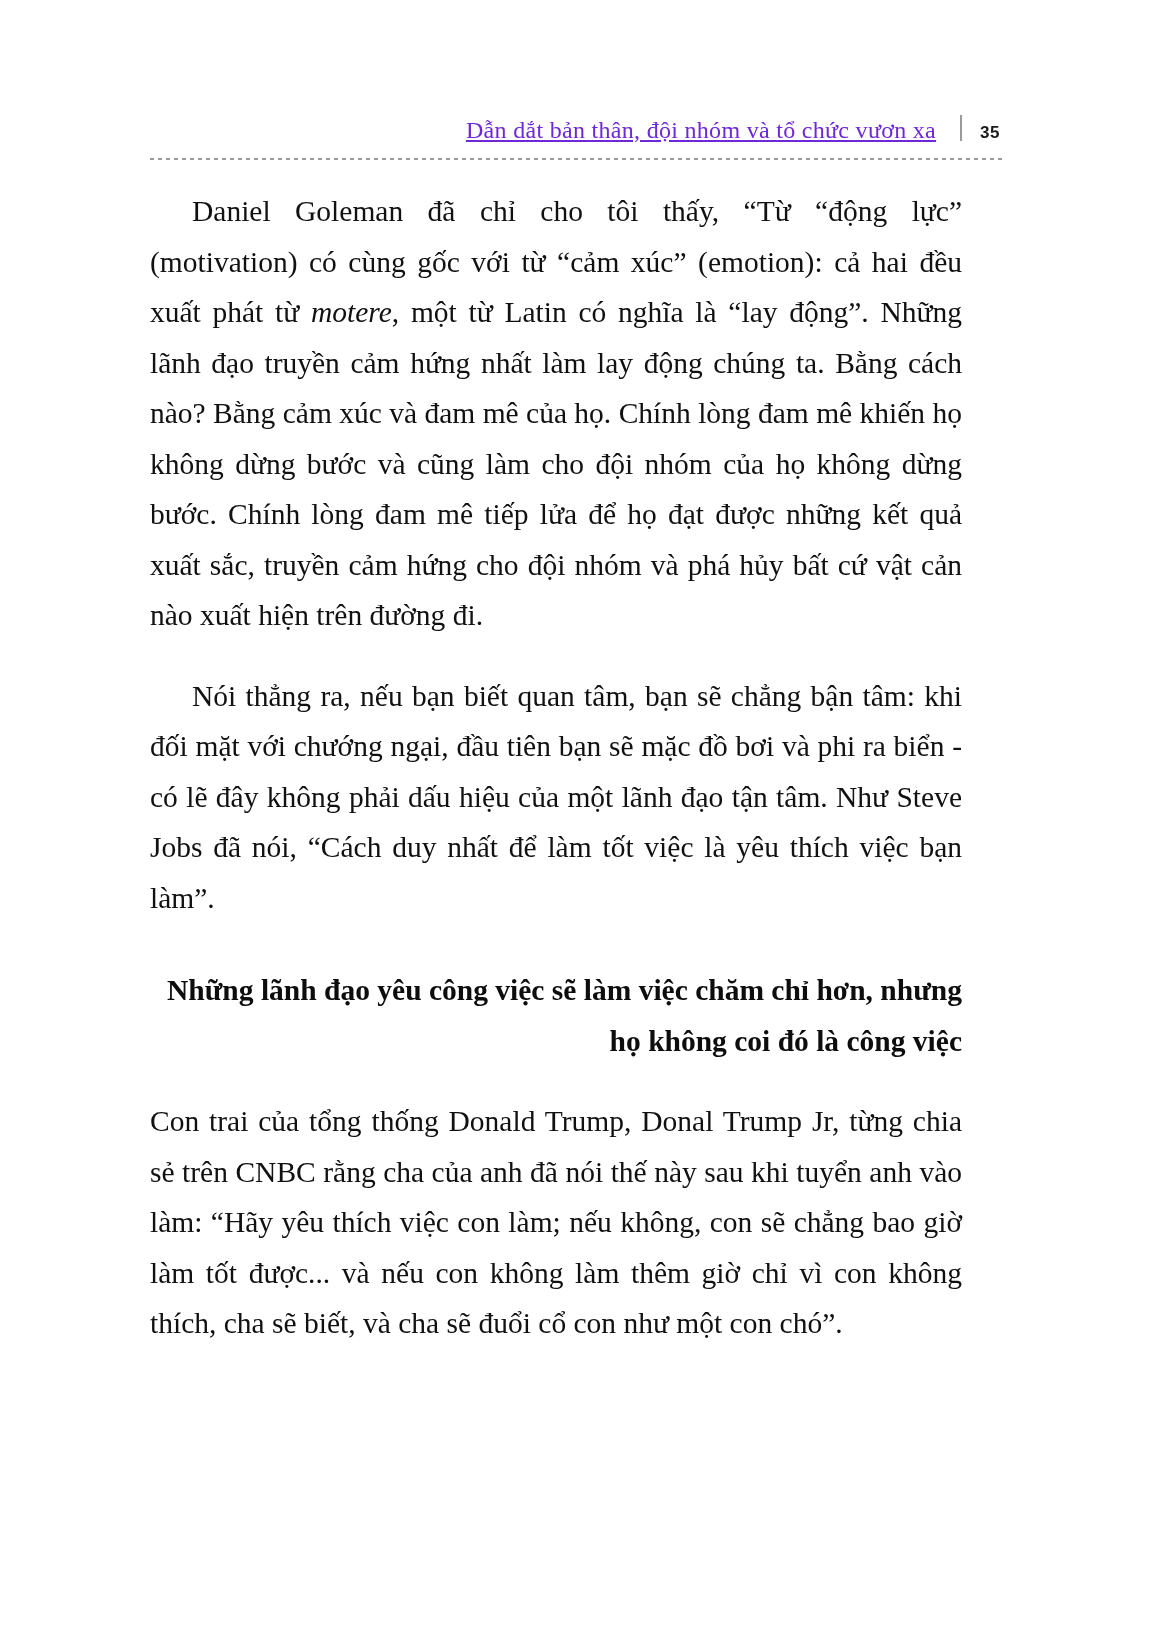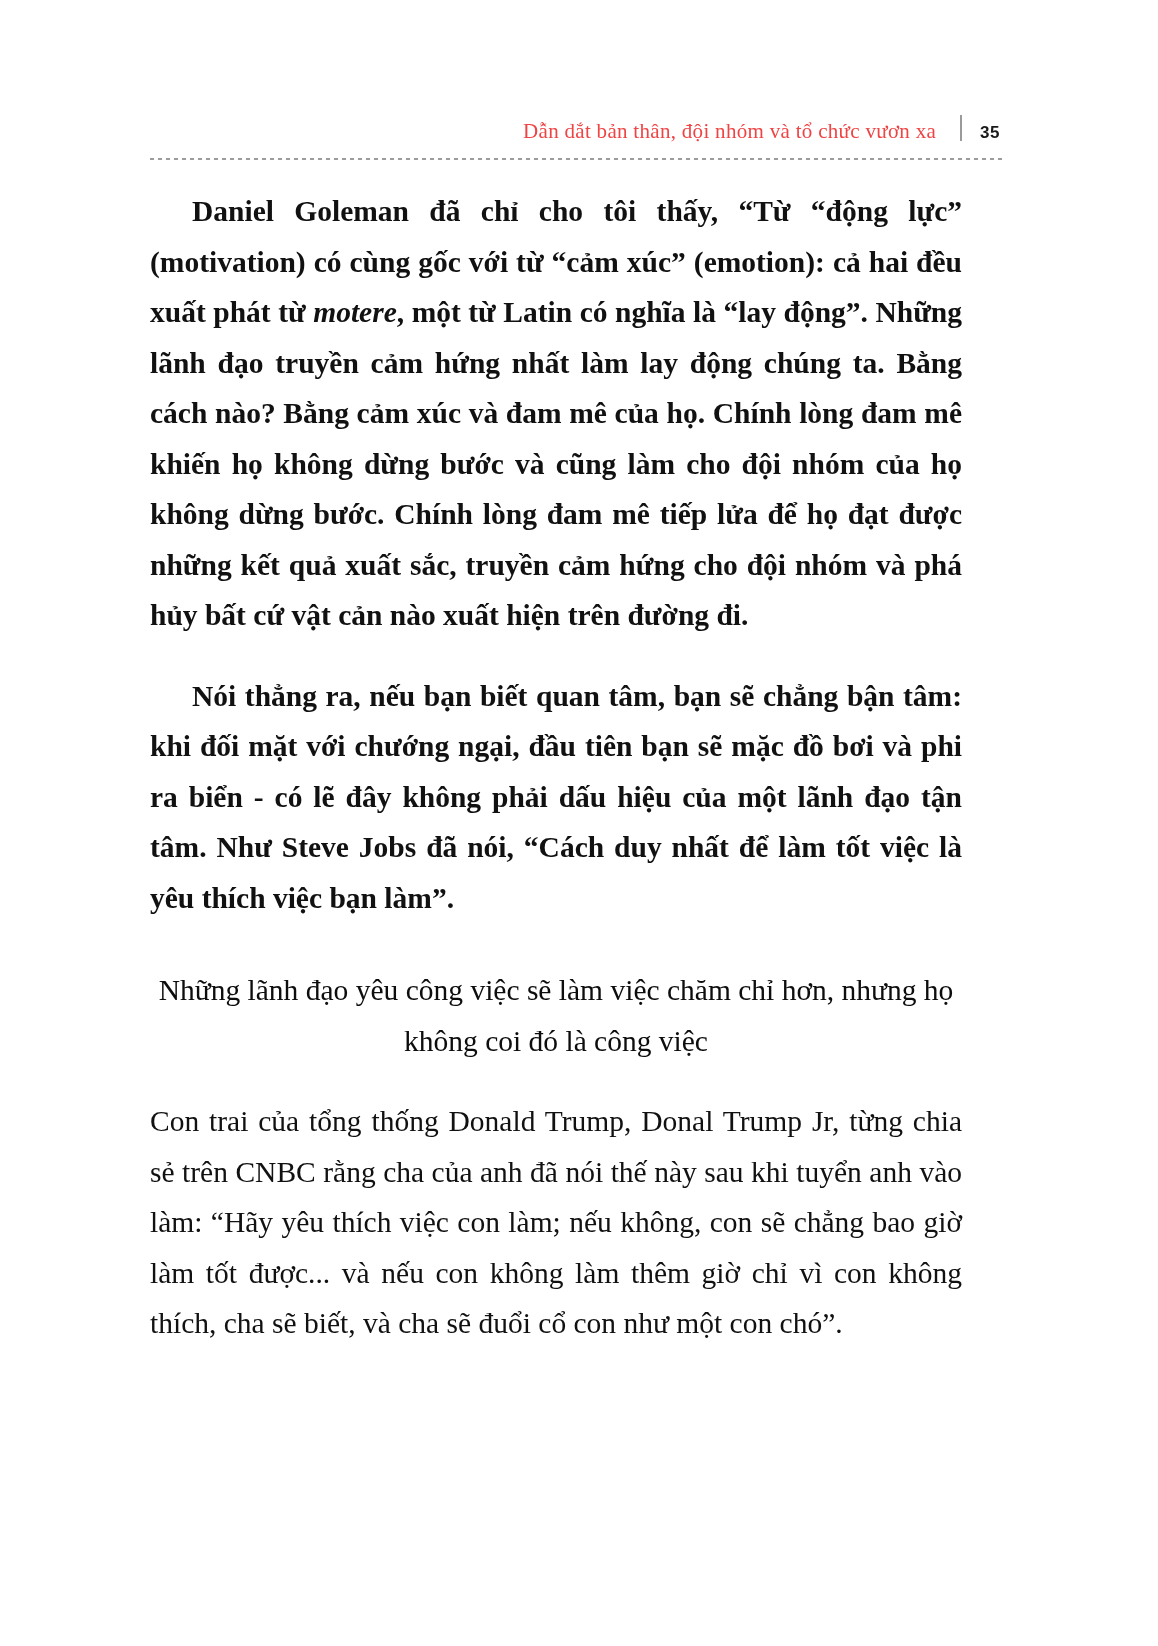--- a/index.html
+++ b/index.html
@@ -23,24 +23,25 @@
     left: 150px;
     right: 158px;
     top: 112px;
     display: flex;
     align-items: baseline;
     justify-content: flex-end;
     gap: 0;
   }
   .header-title {
     font-family: "Liberation Serif", "DejaVu Serif", serif;
-    font-size: 21px;
-    color: #ef4444;
+    font-size: 24px;
+    color: #6d28d9;
     letter-spacing: 0.3px;
     white-space: nowrap;
+    text-decoration: underline;
   }
   .header-sep {
     display: inline-block;
     width: 2px;
     height: 26px;
     background: #9a9a9a;
     margin: 0 18px 0 24px;
     position: relative;
     top: 3px;
   }
@@ -75,32 +76,31 @@
     font-size: 29.5px;
     line-height: 50.5px;
     color: #111111;
     text-align: justify;
     text-justify: inter-word;
     -webkit-hyphens: none;
     hyphens: none;
   }
   p.indent {
     text-indent: 42px;
-    font-weight: bold;
   }
   p.gap-before {
     margin-top: 30px;
   }
   h2.subhead {
     margin: 42px 0 0 0;
     font-size: 29.5px;
     line-height: 50.5px;
-    font-weight: normal;
+    font-weight: bold;
     color: #0d0d0d;
-    text-align: center;
+    text-align: right;
   }
   .em {
     font-style: italic;
   }
 </style>
 </head>
 <body>
 
 <div class="page">
 

